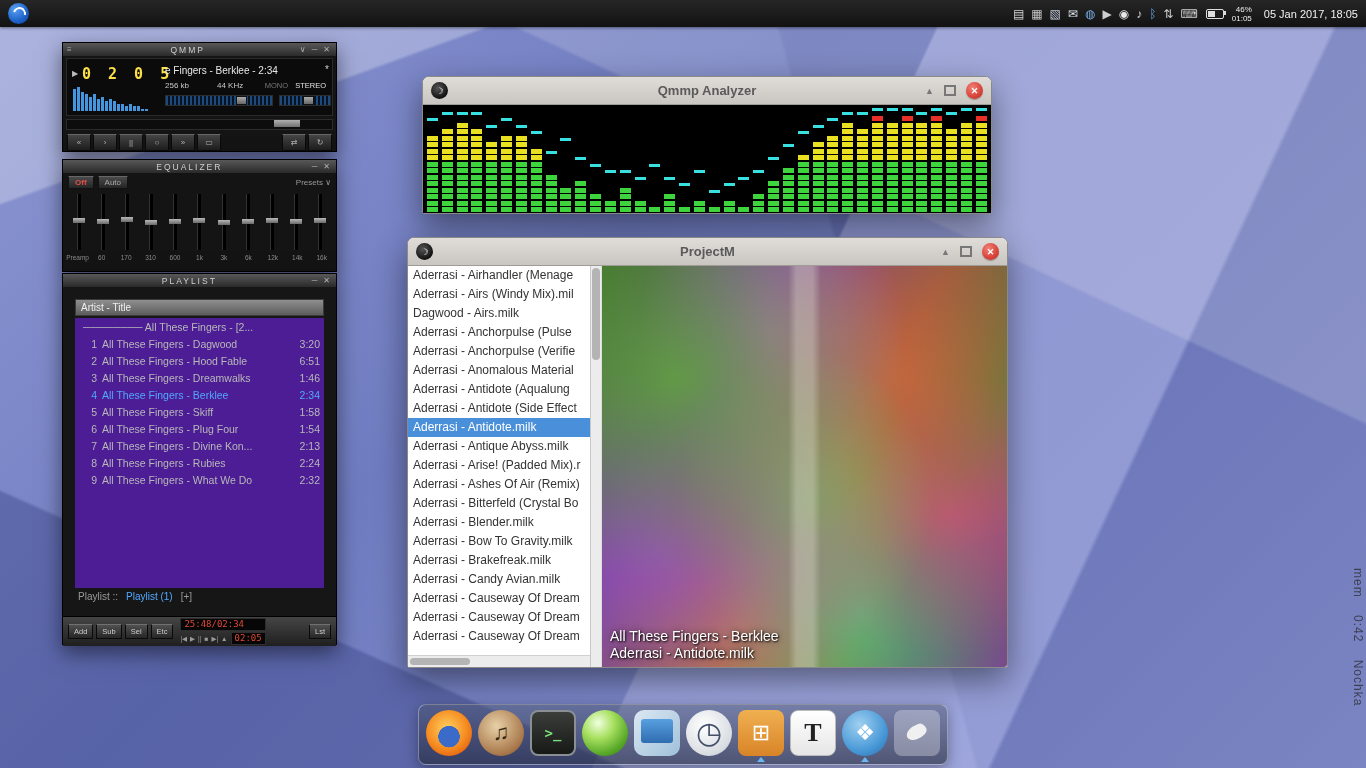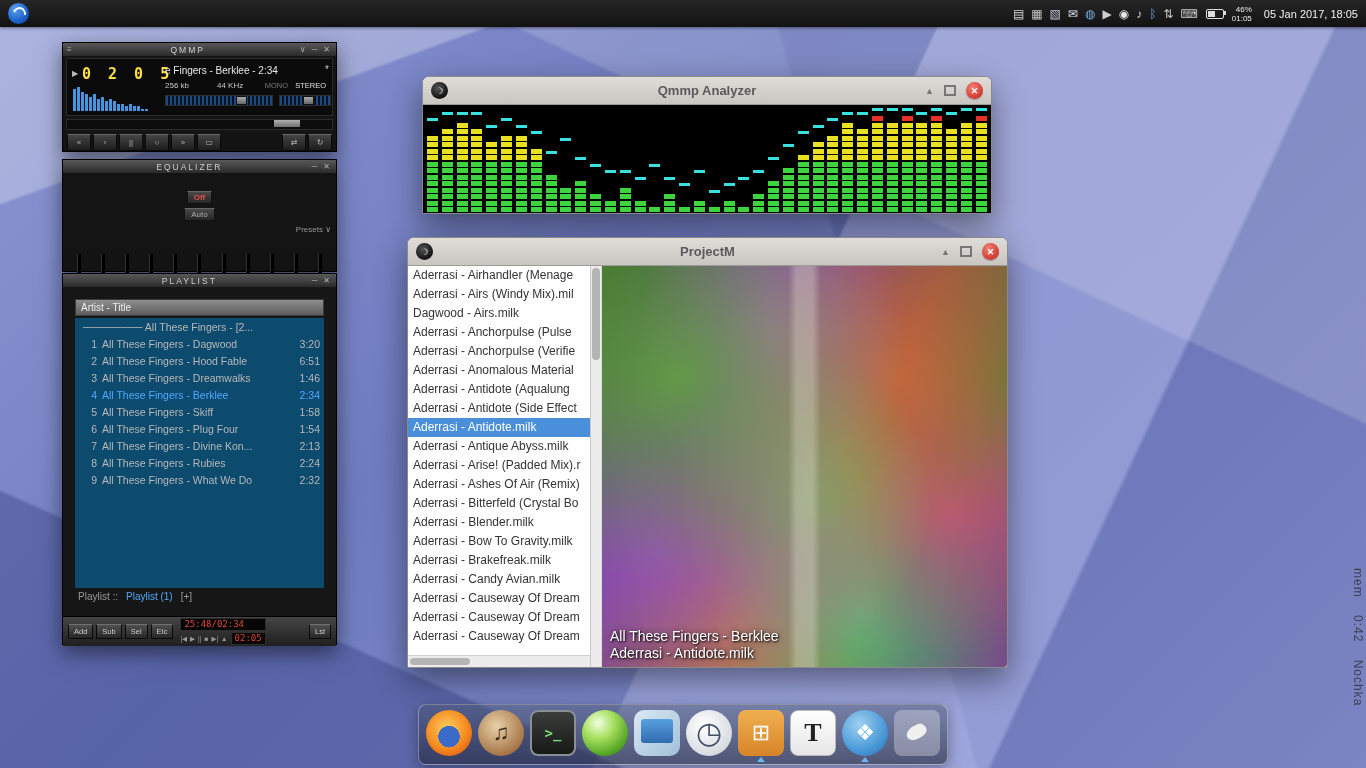--- a/index.html
+++ b/index.html
@@ -63,37 +63,37 @@
   .q-vol-handle,.q-bal-handle{position:absolute;top:0;width:11px;height:9px;
     background:linear-gradient(#aaa,#666);border:1px solid #111;box-sizing:border-box;}
   .q-seek{height:9px;margin:3px 0 2px;background:#0d0d0d;border:1px solid #2c2c2c;position:relative;}
   .q-seek-handle{position:absolute;top:0;width:26px;height:7px;background:linear-gradient(#b0b0b0,#707070);}
   .q-transport{height:20px;display:flex;align-items:center;gap:2px;padding:0 1px;}
   .q-btn{min-width:22px;height:15px;display:flex;align-items:center;justify-content:center;
     font-size:8px;color:#b0b0b0;cursor:pointer;
     background:linear-gradient(#454545,#1e1e1e);border:1px solid #0a0a0a;border-top-color:#666;}
 
   #qmmp-eq{top:159px;height:113px;}
-  .eq-controls{display:flex;align-items:center;gap:4px;padding:18px 5px;flex-direction:column;}
+  .eq-controls{display:flex;align-items:center;gap:4px;padding:3px 5px;}
   .eq-btn{background:linear-gradient(#4a4a4a,#252525);border:1px solid #111;border-top-color:#666;
     font-size:8px;padding:1px 6px;color:#aaa;cursor:pointer;}
   .eq-off{color:#e05048;font-weight:bold;}
   .eq-presets{margin-left:auto;color:#999;font-size:8px;cursor:pointer;}
   .eq-sliders{display:flex;justify-content:space-around;height:56px;padding:2px 4px;}
   .eq-col{position:relative;width:14px;display:flex;justify-content:center;}
   .eq-track{width:3px;height:100%;background:#000;border-left:1px solid #333;position:relative;}
   .eq-handle{position:absolute;left:-5px;width:12px;height:5px;background:linear-gradient(#b8b8b8,#6a6a6a);}
   .eq-labels{display:flex;justify-content:space-around;font-size:6.5px;color:#8a8a8a;padding:2px 2px 0;}
   .eq-label{width:22px;text-align:center;white-space:nowrap;}
 
   #qmmp-playlist{top:273px;height:372px;}
   .pl-main{height:329px;padding:12px;background:#161616;display:flex;flex-direction:column;box-sizing:border-box;}
   .pl-header{height:15px;flex:none;background:linear-gradient(#8f8f8f,#5c5c5c);border:1px solid #3a3a3a;
     color:#f0f0f0;font-size:10px;display:flex;align-items:center;padding:0 5px;margin-bottom:2px;}
-  .pl-list{flex:1;background:#0c4a6e;overflow:hidden;}
+  .pl-list{flex:1;background:#4c1d95;overflow:hidden;}
   .pl-row{display:flex;align-items:center;height:17px;font-size:10.5px;color:#b8b8b8;
     padding:0 4px;white-space:nowrap;overflow:hidden;cursor:default;}
   .pl-row.current{color:#52a8ff;}
   .pl-row.selected{background:#4e4e4e;color:#e8e8e8;}
   .pl-group{padding-left:8px;}
   .pl-num{width:18px;text-align:right;margin-right:5px;flex:none;}
   .pl-title{flex:1;overflow:hidden;}
   .pl-time{flex:none;margin-left:20px;}
   .pl-footer{height:16px;flex:none;display:flex;align-items:center;gap:8px;font-size:10px;color:#9a9a9a;padding:0 3px;}
   .pl-tab{color:#52a8ff;cursor:pointer;}

